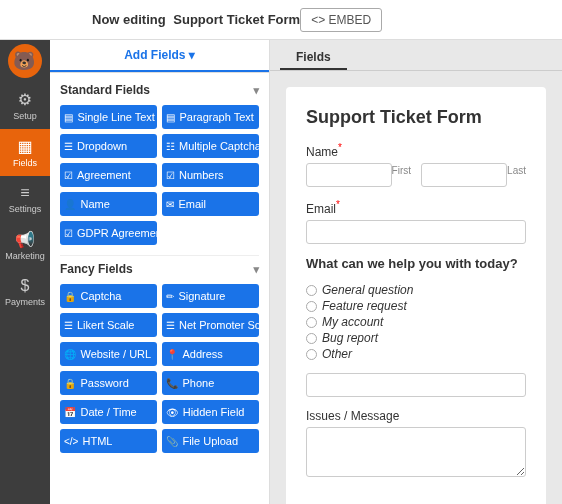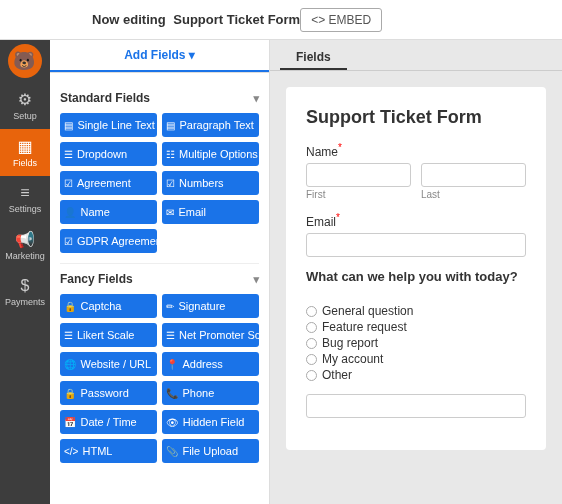--- a/index.html
+++ b/index.html
@@ -112,21 +112,21 @@
     }
 
     .section-header {
       display: flex;
       justify-content: space-between;
       align-items: center;
       font-weight: bold;
       font-size: 12px;
       color: #333;
       margin-bottom: 8px;
-      margin-top: 8px;
+      margin-top: 0;
     }
     .section-header .chevron { color: #888; font-size: 11px; }
 
     .field-buttons {
       display: grid;
       grid-template-columns: 1fr 1fr;
       gap: 5px;
       margin-bottom: 10px;
     }
     .field-btn {
@@ -197,21 +197,21 @@
       display: block;
     }
     .form-label sup { color: red; }
     .name-row {
       display: flex;
       gap: 10px;
     }
     .name-col {
       flex: 1;
       display: flex;
-      flex-direction: column;
+      flex-direction: row;
     }
     .name-sub {
       font-size: 10px;
       color: #888;
       margin-top: 2px;
     }
     .form-input {
       border: 1px solid #ccc;
       border-radius: 3px;
       height: 24px;
@@ -221,21 +221,21 @@
     }
     .form-textarea {
       border: 1px solid #ccc;
       border-radius: 3px;
       width: 100%;
       height: 50px;
       padding: 4px;
       font-size: 12px;
       resize: both;
     }
-    .radio-group { margin-top: 20px; }
+    .radio-group { margin-top: 12px; font-style: italic; }
     .radio-item {
       display: flex;
       align-items: center;
       gap: 5px;
       font-size: 12px;
       margin-bottom: 2px;
       color: #333;
     }
     .radio-circle {
       width: 11px;
@@ -323,21 +323,21 @@
         <button class="field-btn">
           <span class="fi">▤</span>
           <span>Paragraph Text</span>
         </button>
         <button class="field-btn">
           <span class="fi">☰</span>
           <span>Dropdown</span>
         </button>
         <button class="field-btn">
           <span class="fi">☷</span>
-          <span>Multiple Options</span>
+          <span>Multiple Captcha</span>
         </button>
         <button class="field-btn">
           <span class="fi">☑</span>
           <span>Agreement</span>
         </button>
         <button class="field-btn">
           <span class="fi">☑</span>
           <span>Numbers</span>
         </button>
         <button class="field-btn">
@@ -450,35 +450,39 @@
             <div class="radio-item">
               <div class="radio-circle"></div>
               <span>General question</span>
             </div>
             <div class="radio-item">
               <div class="radio-circle"></div>
               <span>Feature request</span>
             </div>
             <div class="radio-item">
               <div class="radio-circle"></div>
-              <span>Bug report</span>
+              <span>My account</span>
             </div>
             <div class="radio-item">
               <div class="radio-circle"></div>
-              <span>My account</span>
+              <span>Bug report</span>
             </div>
             <div class="radio-item">
               <div class="radio-circle"></div>
               <span>Other</span>
             </div>
           </div>
         </div>
 
         <div class="form-field">
           <input class="form-input" type="text" style="width: 100%;">
         </div>
 
+        <div class="form-field">
+          <label class="form-label">Issues / Message</label>
+          <textarea class="form-textarea" style=""></textarea>
+        </div>
 
       </div>
     </div>
   </div>
 
 </div>
 
 </body></html>

